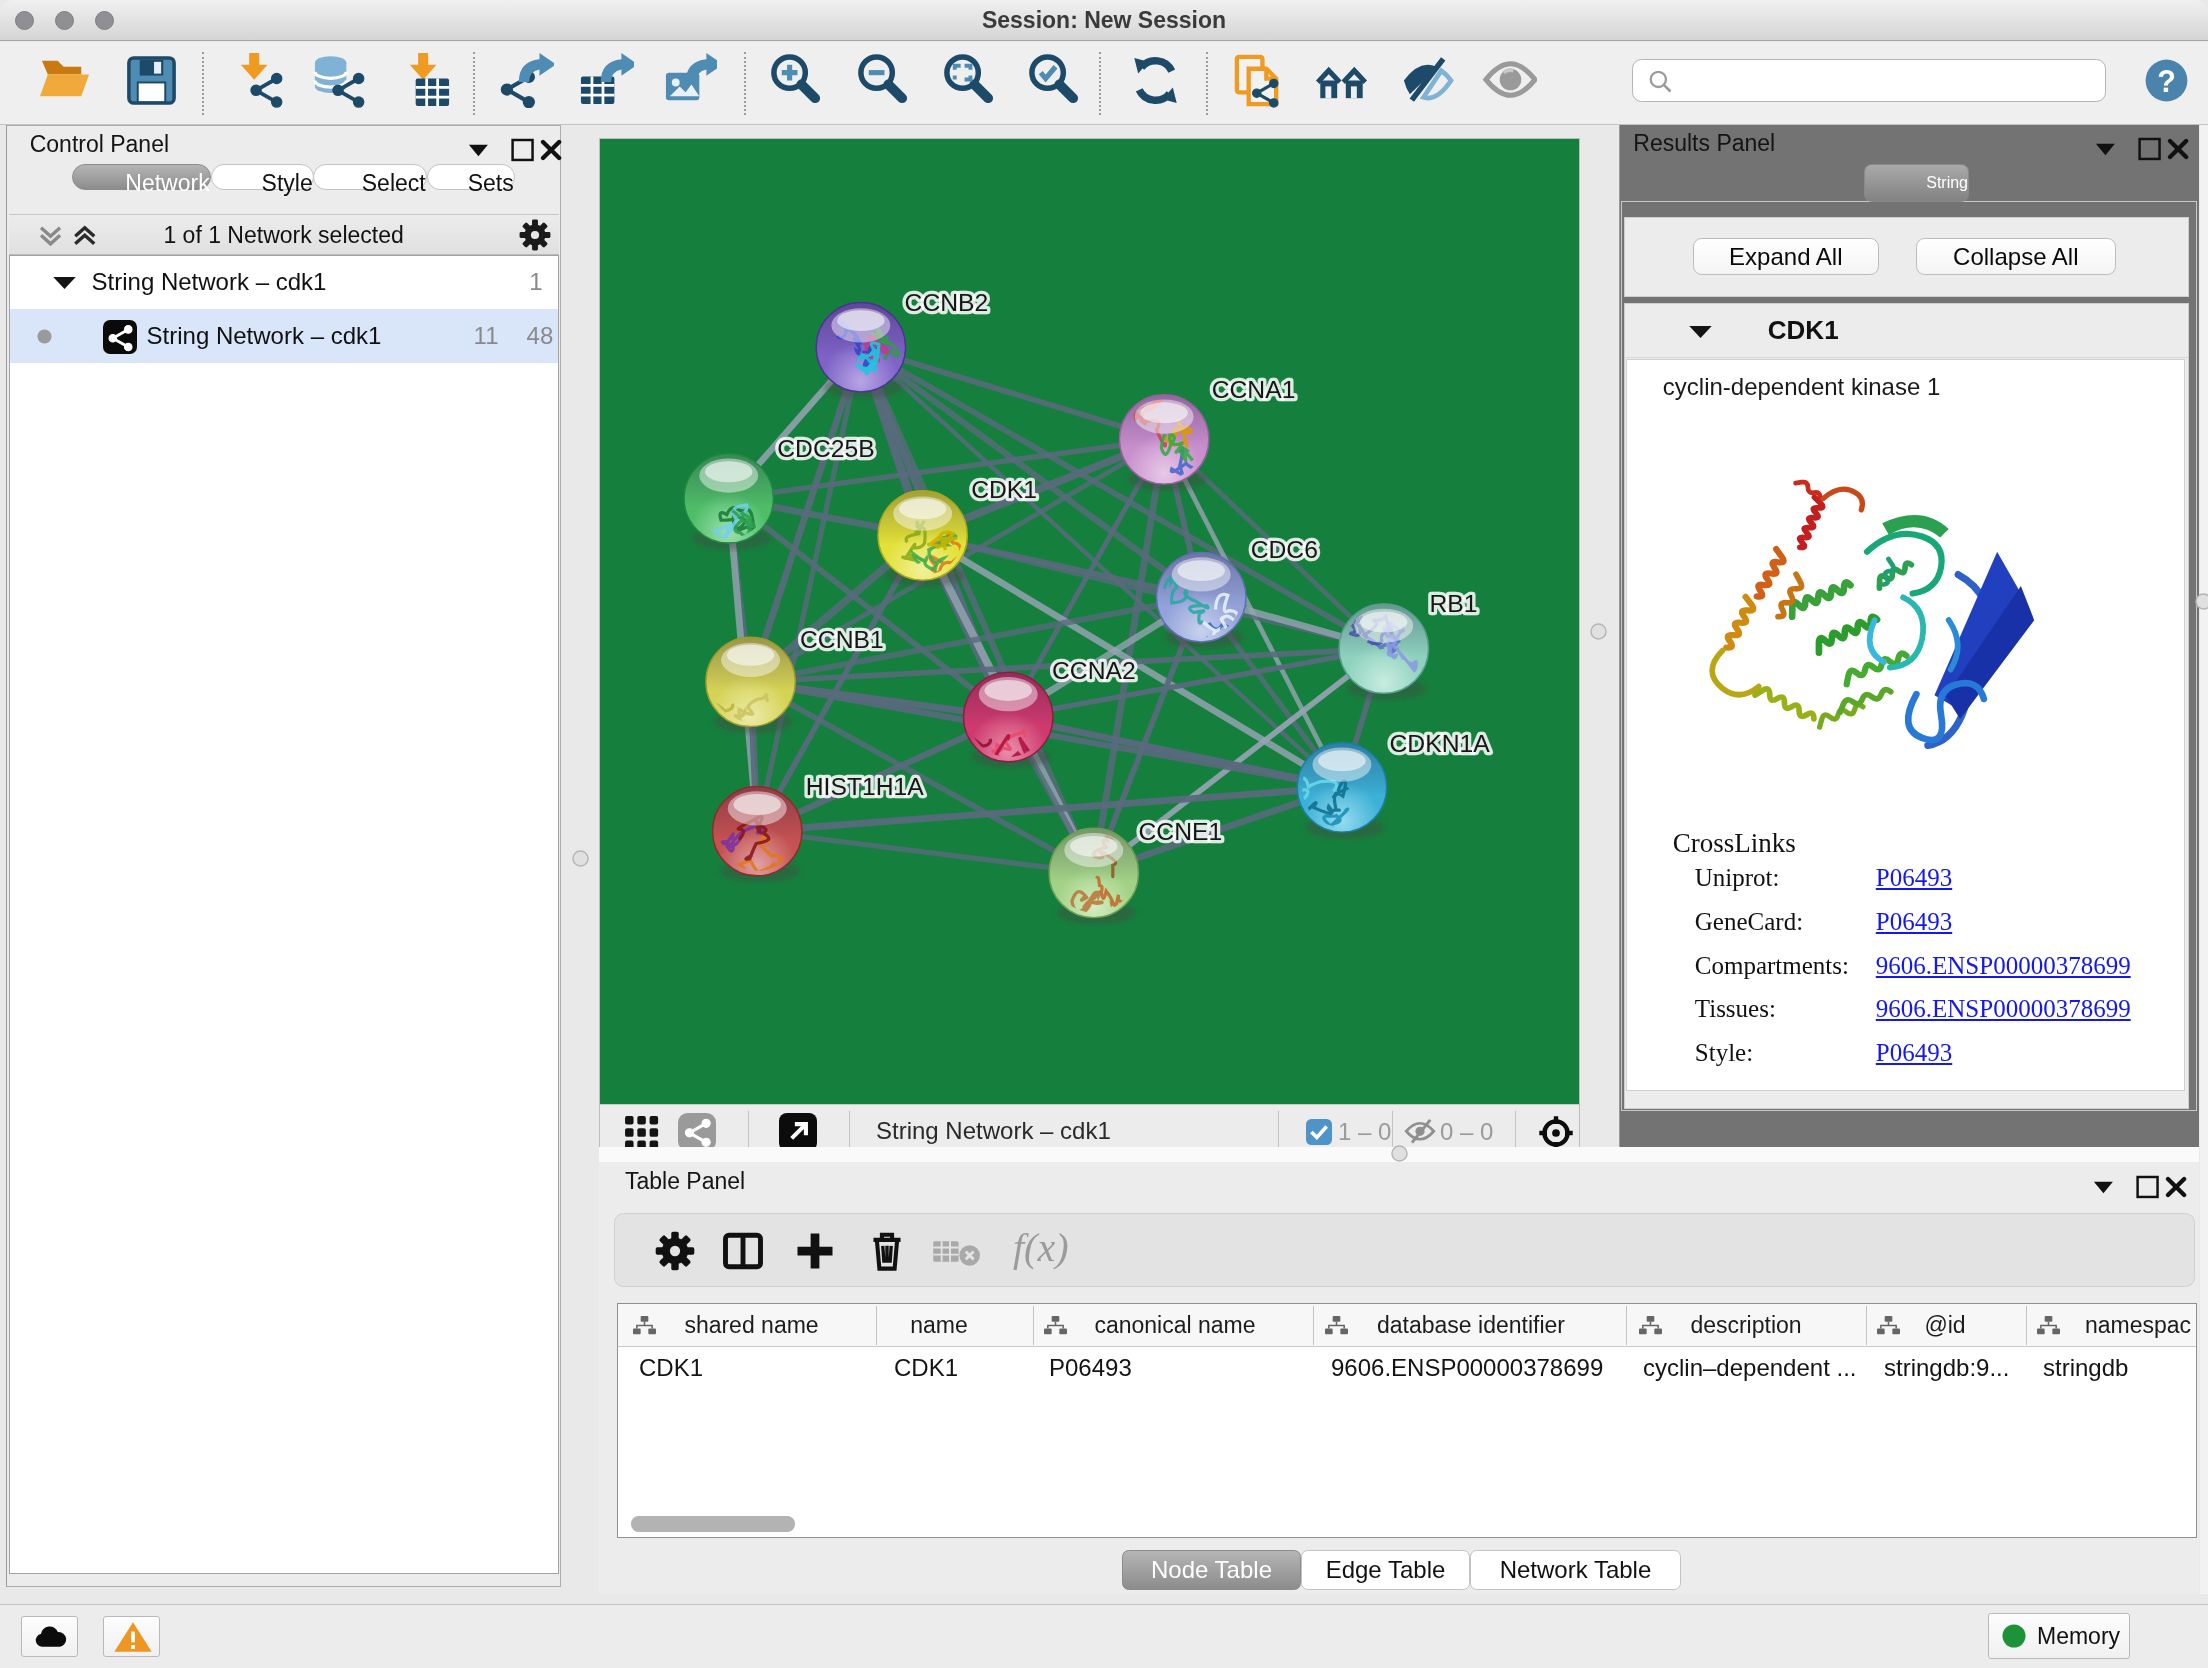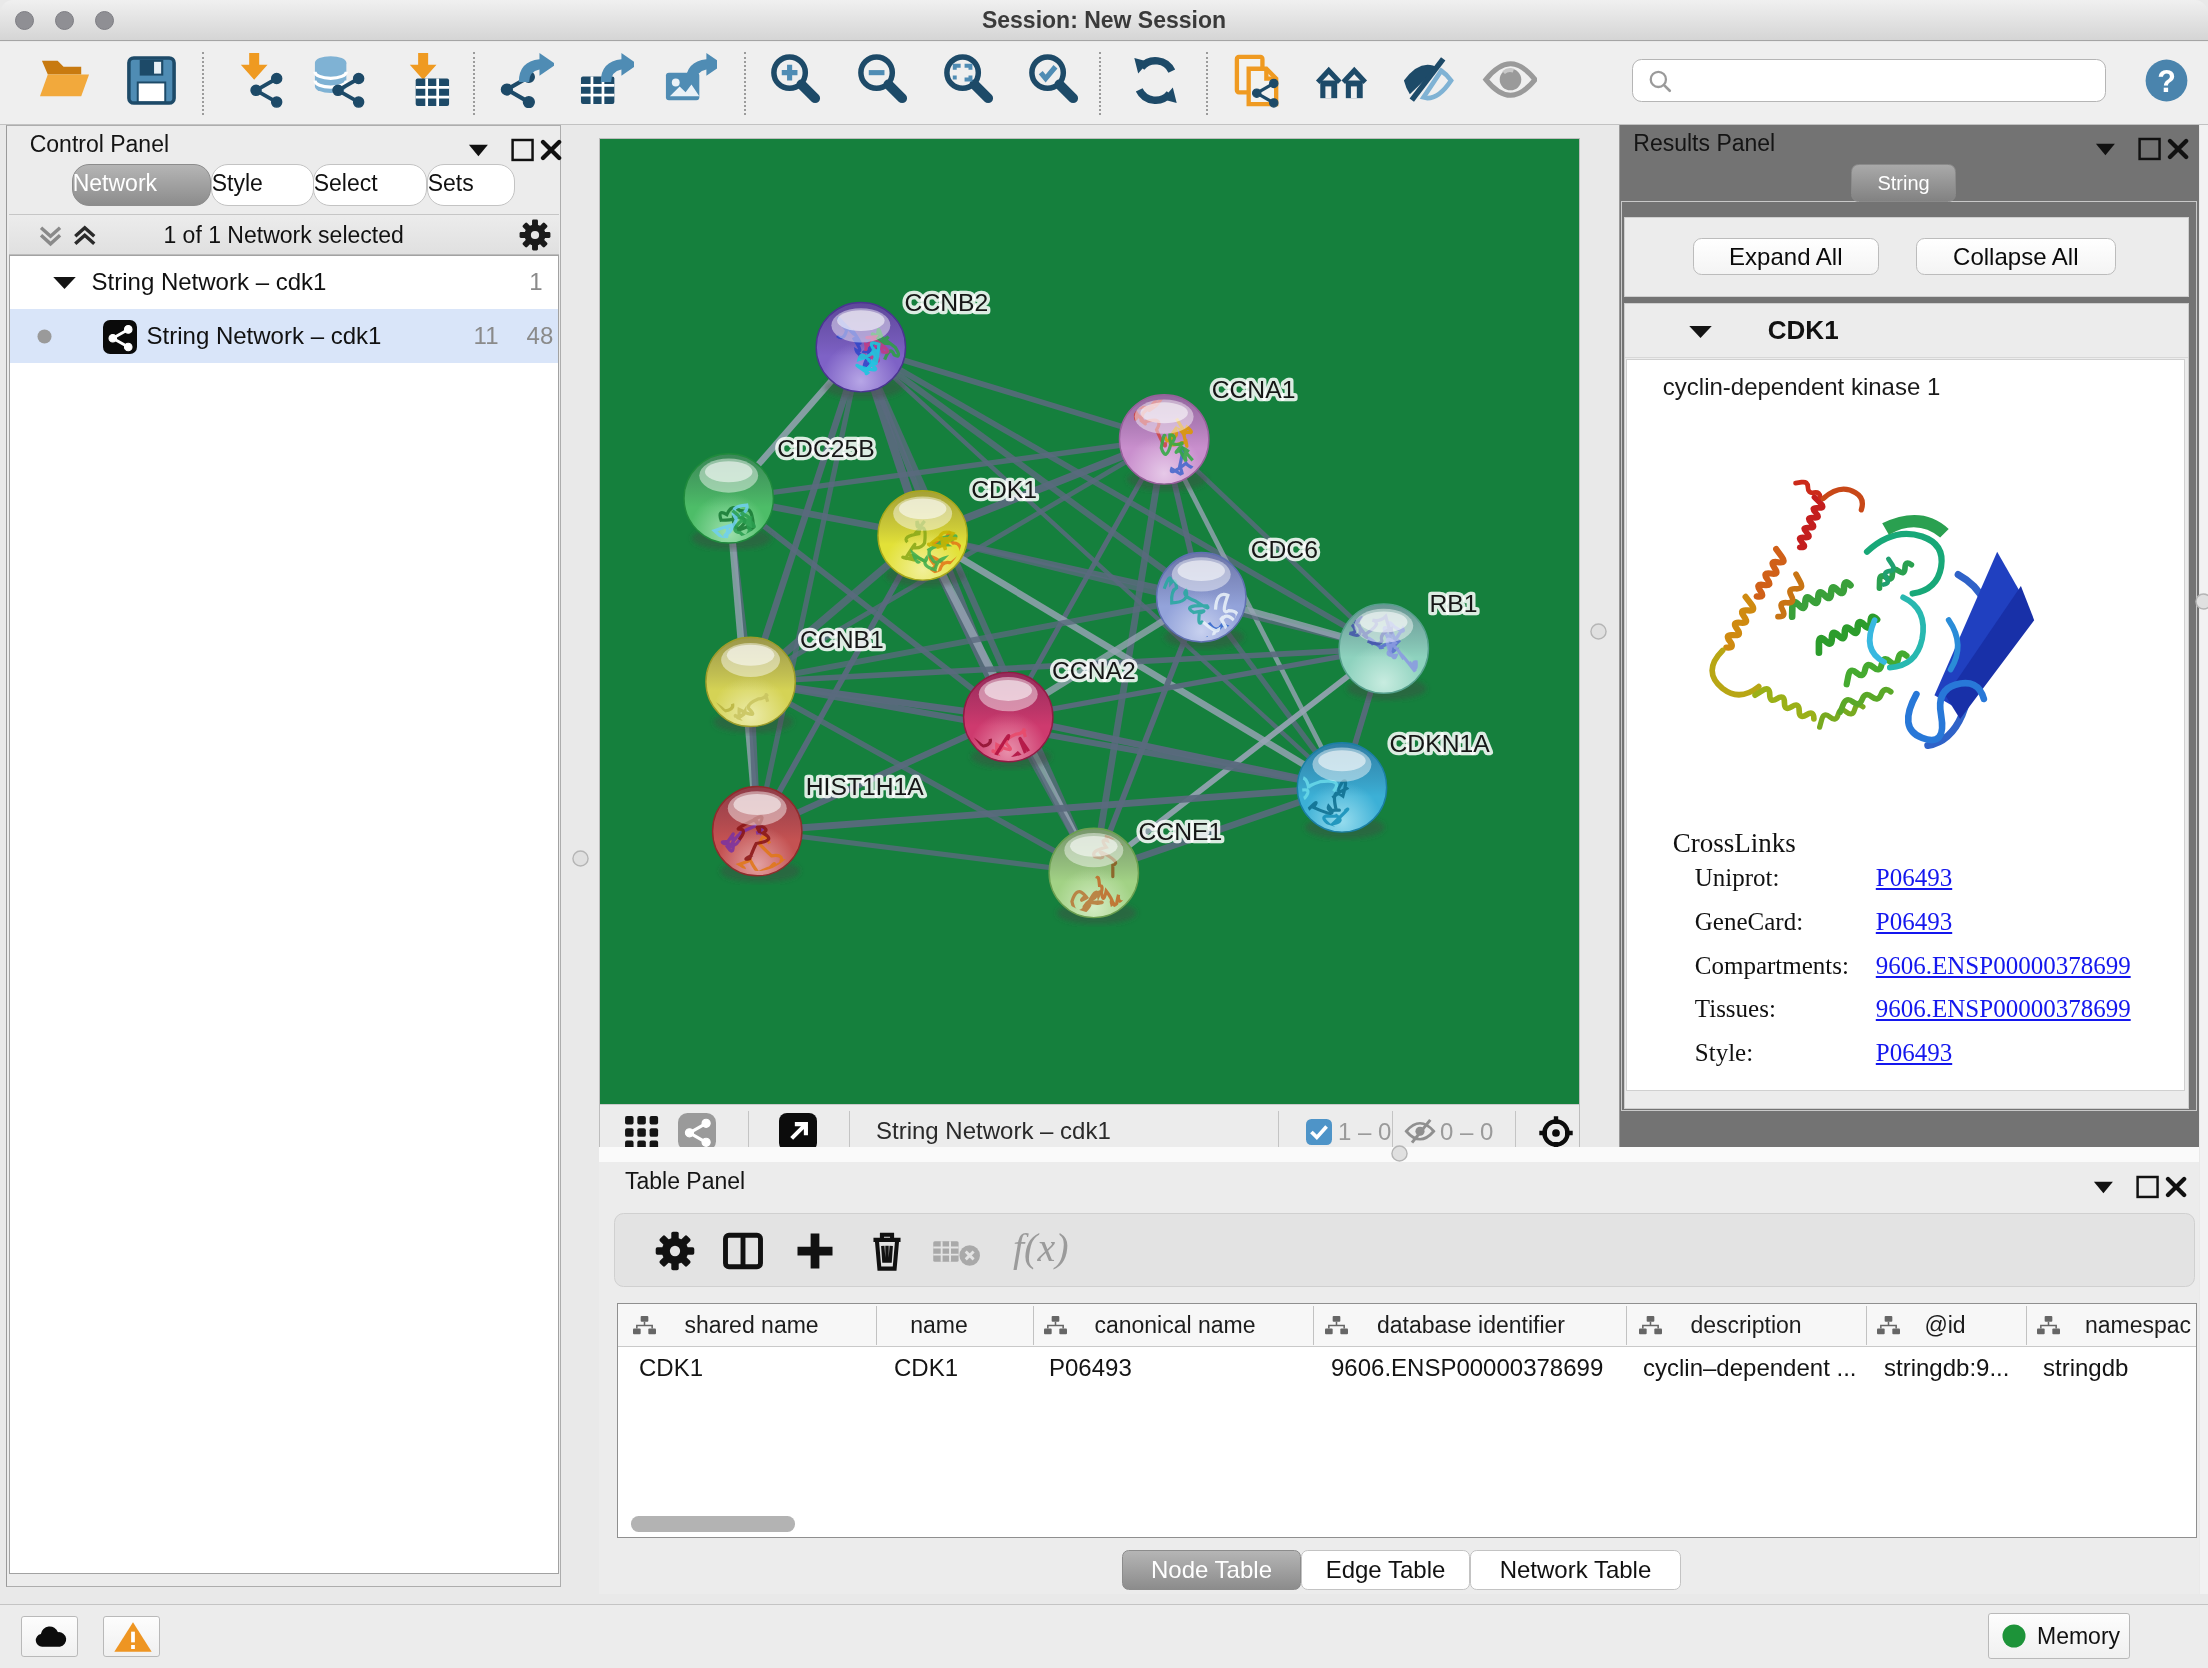--- a/index.html
+++ b/index.html
@@ -5,21 +5,21 @@
 body{font-family:"Liberation Sans",sans-serif;background:#e9e9e9;position:relative;color:#111}
 .titlebar{position:absolute;left:0;top:0;width:2208px;height:41px;background:linear-gradient(#f0f0f0,#d5d5d5);border-bottom:1px solid #a5a5a5;border-radius:13.3px 13.3px 0 0}
 .tl{position:absolute;top:10.5px;width:19px;height:19px;border-radius:50%;background:#8f8f94;border:1px solid #7e7e84}
 .wtitle{text-align:center;line-height:40px;font-size:23px;color:#3a3a3a;font-weight:bold}
 .toolbar{position:absolute;left:0;top:42px;width:2208px;height:83px;background:#efefef;border-bottom:1.9px solid #c2c2c2}
 .ti{position:absolute}
 .tsep{position:absolute;top:9.5px;height:63px;width:0;border-left:2.9px dotted #9b9b9b}
 .sbox{position:absolute;left:1632px;top:17px;width:474px;height:43px;background:#fff;border:1.9px solid #b5b5b5;border-radius:9.5px}
 .panel-title{font-size:23px;color:#141414}
 .cp{position:absolute;left:5.7px;top:125px;width:555px;height:1462px;background:#ececec;border:1px solid #adadad;border-left:1.9px solid #9a9a9a}
-.tab{position:absolute;height:42px;border:1px solid #c3c3c3;background:#fff;border-radius:17px;text-align:left;font-size:23px;line-height:36px;color:#111}
+.tab{position:absolute;height:26px;border:1px solid #c3c3c3;background:#fff;border-radius:17px;text-align:right;font-size:23px;line-height:36px;color:#111}
 .tabsel{background:linear-gradient(#b5b5b5,#8c8c8c);color:#fff;border-color:#8c8c8c}
 .netbar{position:absolute;left:1.9px;top:88px;width:550px;height:41px;background:linear-gradient(#ececec,#e0e0e0);border-top:1px solid #c6c6c6;border-bottom:1px solid #bcbcbc}
 .cplist{position:absolute;left:1.9px;top:129px;width:550px;height:1319px;background:#fff;border:1px solid #a2a2a2}
 .nv{position:absolute;left:599px;top:138px;width:981px;height:1021px;background:#15803d;border:1px solid #bdbdbd}
 .nvbar{position:absolute;left:0px;bottom:0px;width:979px;height:54px;background:#ececec;border-top:1px solid #c9c9c9}
 .vsep{position:absolute;top:5.7px;height:42px;width:1px;background:#c4c4c4}
 .rp{position:absolute;left:1619px;top:125px;width:580px;height:1469px;background:#737373;border-left:1.9px solid #9a9a9a}
 .rbox{position:absolute;border:1.9px groove #cfcfcf;background:#ececec}
 .btn{position:absolute;height:37px;background:linear-gradient(#ffffff,#f4f4f4);border:1px solid #bcbcbc;border-radius:8.6px;font-size:24px;text-align:center;line-height:35px;color:#0a0a0a}
 .tp{position:absolute;left:599px;top:1147px;width:1600px;height:447px}
@@ -602,21 +602,21 @@
 </div>
 
 <div class="rp">
   <div style="position:absolute;left:1px;top:76px;width:576px;height:910px;border:1px solid #c9c9c9"></div>
   <div class="panel-title" style="position:absolute;left:13.3px;top:4.8px">Results Panel</div>
   <svg style="position:absolute;left:474px;top:10.5px" width="95" height="25" viewBox="0 0 100 26">
     <path d="M2,8 l20,0 -10,12 z" fill="#111"></path>
     <rect x="48" y="3" width="21" height="21" fill="none" stroke="#111" stroke-width="2.6"></rect>
     <path d="M80,5 l17,17 M97,5 l-17,17" stroke="#111" stroke-width="4.5" stroke-linecap="round"></path>
   </svg>
-  <div style="position:absolute;left:231px;top:39px;width:105px;height:38px;background:linear-gradient(#a9a9a9,#828282);border:1px solid #8a8a8a;border-radius:7.6px;color:#fff;font-size:20px;text-align:center;line-height:36px">String</div>
+  <div style="position:absolute;left:244px;top:39px;width:105px;height:38px;background:linear-gradient(#a9a9a9,#828282);border:1px solid #8a8a8a;border-radius:7.6px;color:#fff;font-size:16px;text-align:right;line-height:36px">String</div>
   <div class="rbox" style="left:3.8px;top:92px;width:565px;height:80px">
     <div class="btn" style="left:68px;top:20px;width:186px">Expand All</div>
     <div class="btn" style="left:291px;top:20px;width:200px">Collapse All</div>
   </div>
   <div class="rbox" style="left:3.8px;top:178px;width:565px;height:806px">
     <div style="position:absolute;left:0;top:0;width:100%;height:54px;border-bottom:1px solid #d8d8d8">
       <svg style="position:absolute;left:63px;top:20px" width="25" height="15" viewBox="0 0 26 16">
           <path d="M1,2 h24 l-12,13 z" fill="#141414"></path>
         </svg>
       <div style="position:absolute;left:143px;top:10.5px;font-size:26px;font-weight:bold">CDK1</div>

